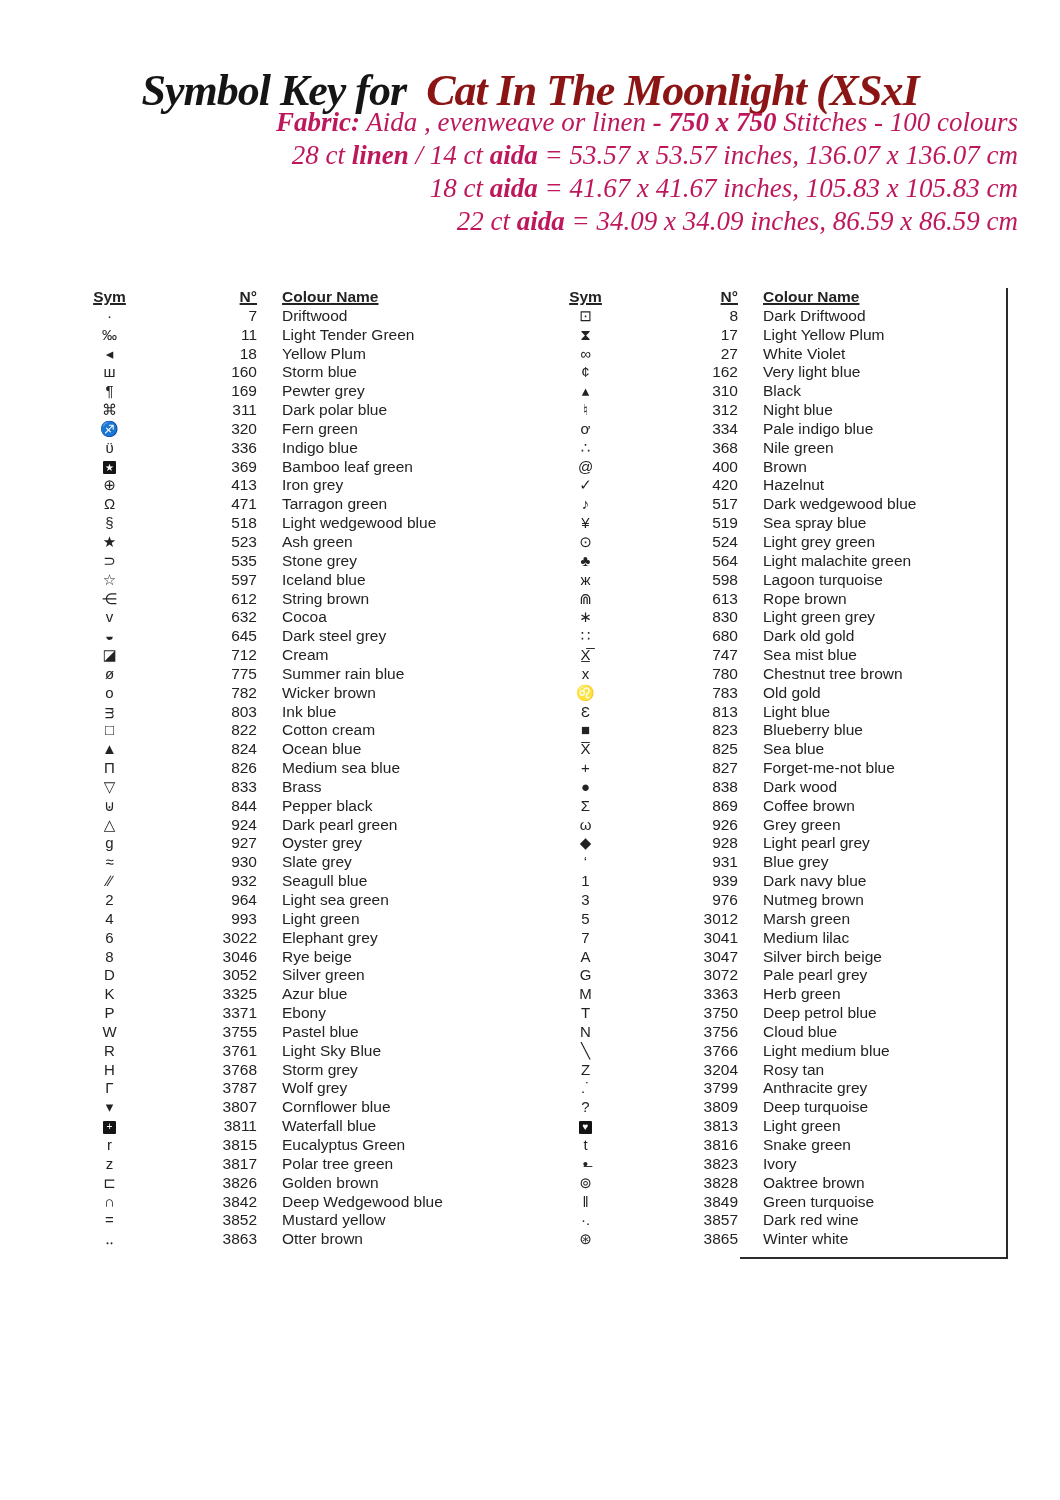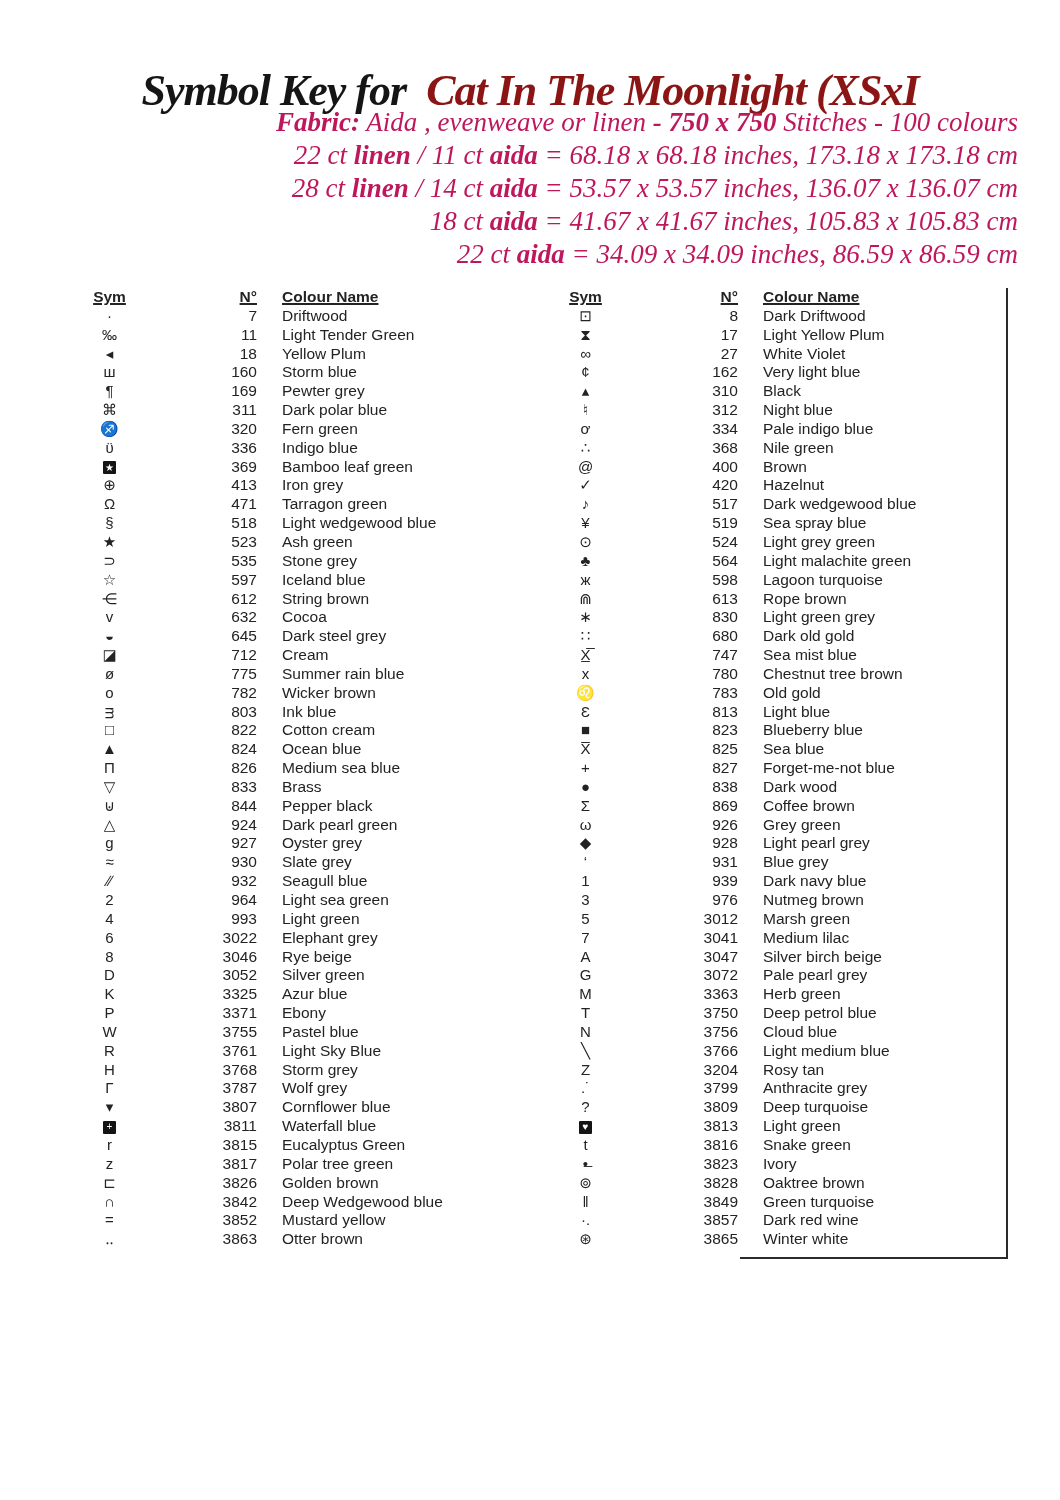--- a/index.html
+++ b/index.html
@@ -44,21 +44,20 @@
 </style>
 </head>
 <body>
 
 <div class="title">
   <span class="black">Symbol Key for</span><span class="red">Cat In The Moonlight (XSxI</span>
 </div>
 
 <div class="fabric">
     <div><b>Fabric:</b><span>  Aida , evenweave or  linen </span><b>- 750 x 750 </b><span>Stitches - 100 colours</span></div>
-    <div><span>22 ct </span><b>linen</b><span> / 11 ct </span><b>aida</b><span> = 68.18 x 68.18 inches, 173.18 x 173.18 cm</span></div>
     <div><span>28 ct </span><b>linen</b><span> / 14 ct </span><b>aida</b><span> = 53.57 x 53.57 inches, 136.07 x 136.07 cm</span></div>
     <div><span>18 ct </span><b>aida</b><span>  = 41.67 x 41.67 inches, 105.83 x 105.83 cm</span></div>
     <div><span>22 ct </span><b>aida</b><span> = 34.09 x 34.09 inches, 86.59 x 86.59 cm</span></div>
   </div>
 
 <div class="symtable left">
     <div class="row header">
       <span class="cell-sym">Sym</span>
       <span class="cell-num">N°</span>
       <span class="cell-name">Colour Name</span>

